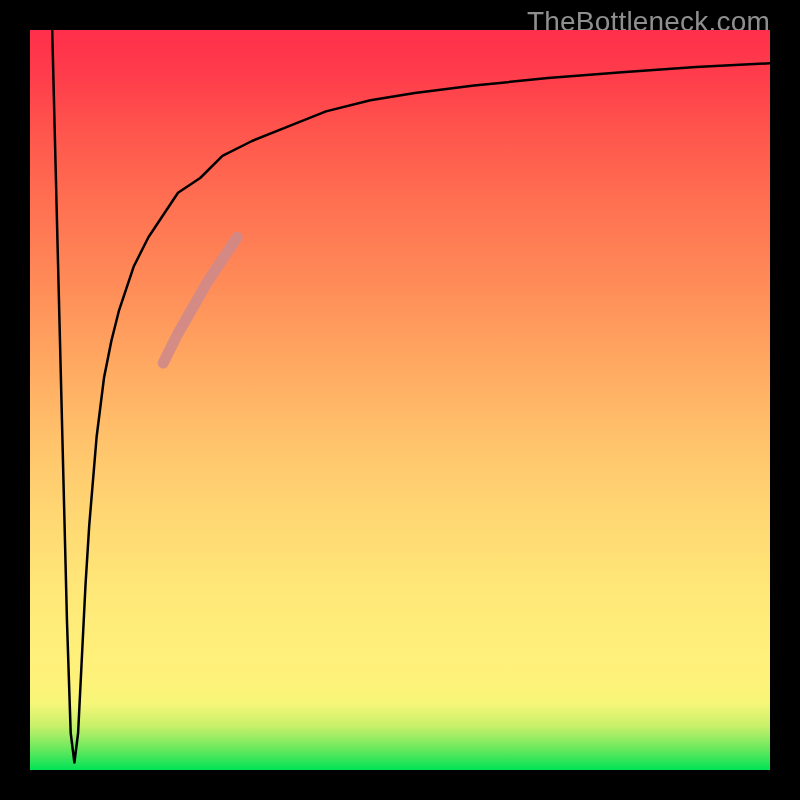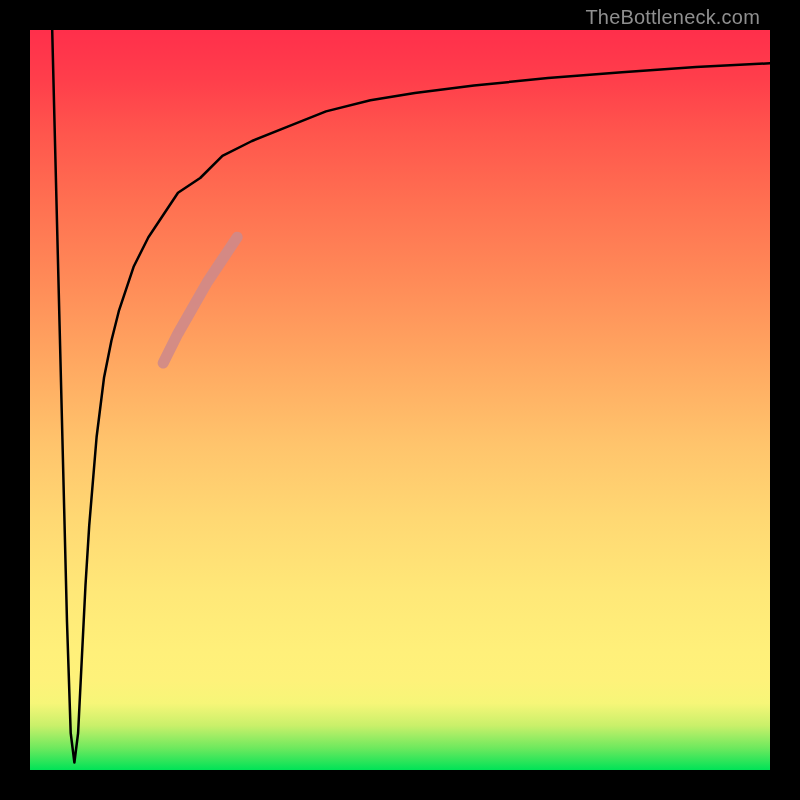--- a/index.html
+++ b/index.html
@@ -45,23 +45,23 @@
   svg.curve {
     position: absolute;
     left: 0;
     top: 0;
     width: 740px;
     height: 740px;
   }
   .watermark {
     position: absolute;
     top: 6px;
-    right: 40px;
+    right: 30px;
     color: #8f8f8f;
-    font-size: 20px;
+    font-size: 28px;
     letter-spacing: 0.2px;
     user-select: none;
   }
 </style>
 </head>
 <body>
 
 <div class="frame">
   <div class="watermark">TheBottleneck.com</div>
 

